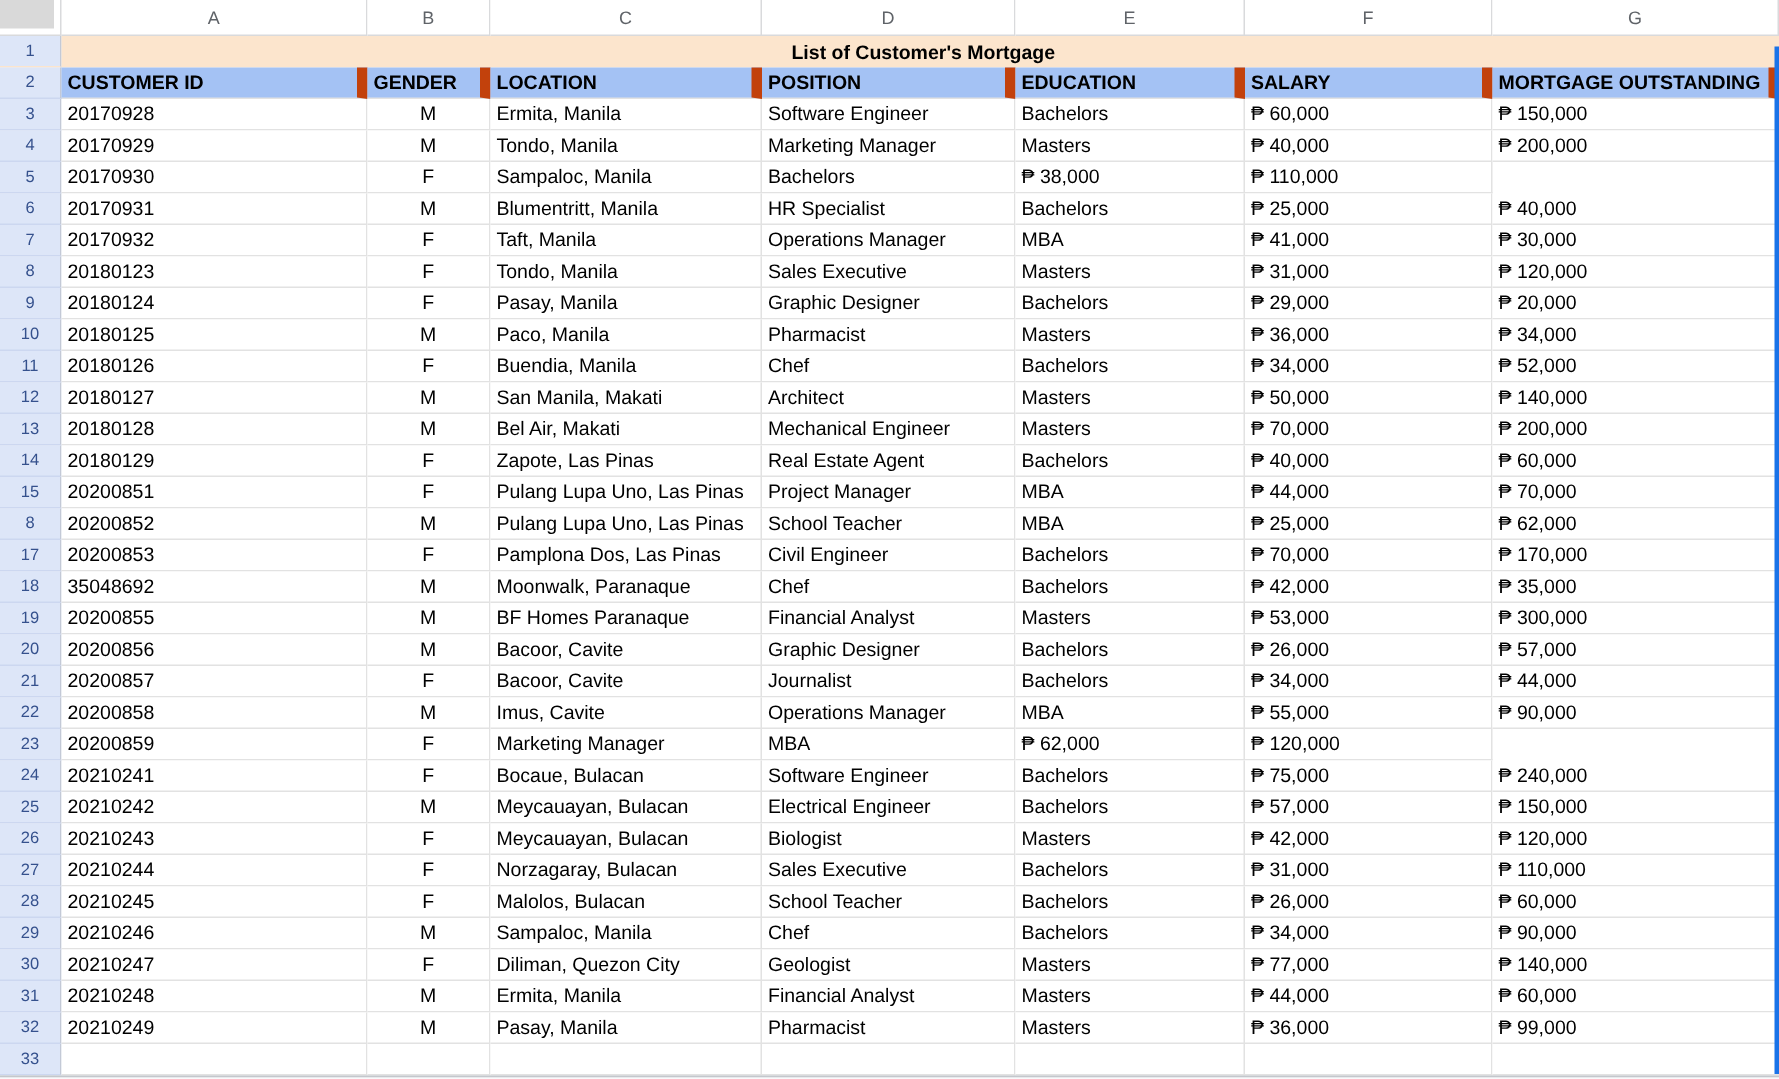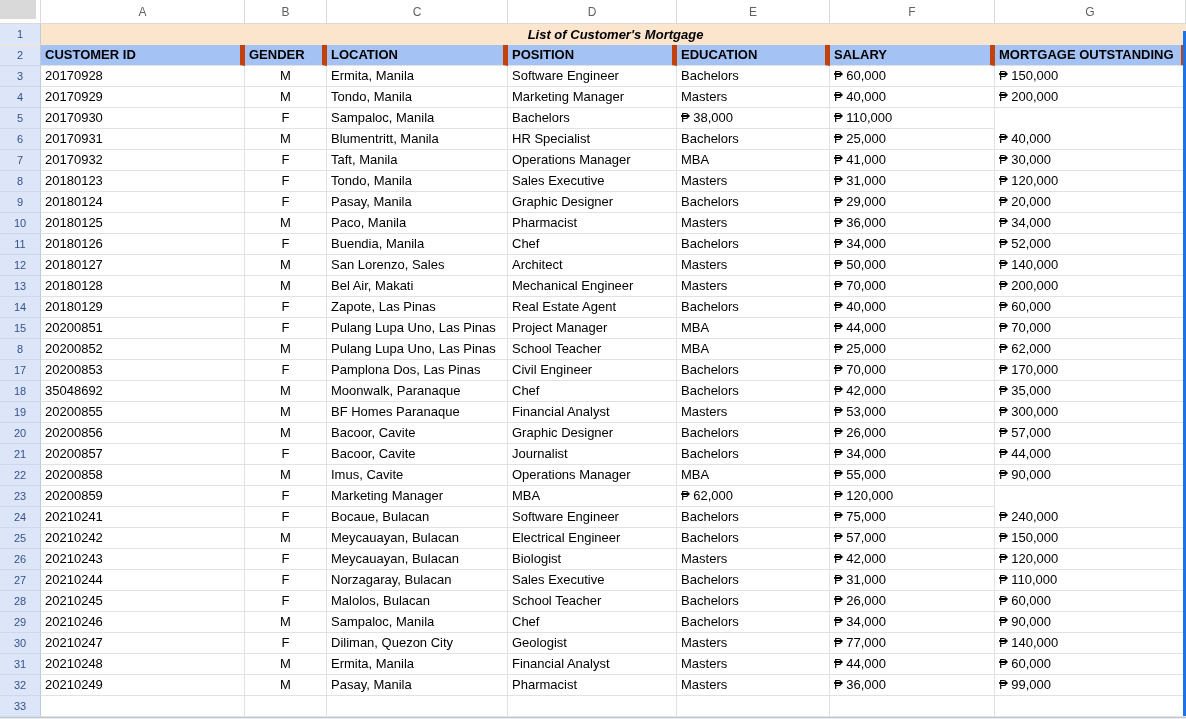--- a/index.html
+++ b/index.html
@@ -65,29 +65,28 @@
   }
   .dcell.c1 { text-align: center; padding-left: 0; }
 
   
   .title-cell {
     grid-column: 2 / span 7;
     background: var(--title-bg, #fce5cd);
     font-weight: bold;
     text-align: center;
     line-height: 21px;
-    font-style: italic;
   }
   .title-row .rowhdr { border-bottom: 1px solid var(--title-bg, #fce5cd); }
 
   
   .hcell {
     background: var(--hdr-bg, #a4c2f4);
     font-weight: bold;
-    border-right: 5px solid #c2410c;
+    border-right: 7px solid #c2410c;
     border-bottom: 1px solid var(--grid, #e2e2e2);
   }
 
   .bottom-strip {
     position: absolute; left: 0; right: 0; bottom: 0;
     height: 2px;
     background: #e8eaed;
     border-top: 1px solid #c4c7cc;
   }
   .v-scrollbar {
@@ -216,21 +215,21 @@
         <div class="cell dcell c2">Buendia, Manila</div>
         <div class="cell dcell c3">Chef</div>
         <div class="cell dcell c4">Bachelors</div>
         <div class="cell dcell c5">₱ 34,000</div>
         <div class="cell dcell c6">₱ 52,000</div>
       </div>
       <div class="grid-row data-row">
         <div class="rowhdr">12</div>
         <div class="cell dcell c0">20180127</div>
         <div class="cell dcell c1">M</div>
-        <div class="cell dcell c2">San Lorenzo, Sales</div>
+        <div class="cell dcell c2">San Manila, Makati</div>
         <div class="cell dcell c3">Architect</div>
         <div class="cell dcell c4">Masters</div>
         <div class="cell dcell c5">₱ 50,000</div>
         <div class="cell dcell c6">₱ 140,000</div>
       </div>
       <div class="grid-row data-row">
         <div class="rowhdr">13</div>
         <div class="cell dcell c0">20180128</div>
         <div class="cell dcell c1">M</div>
         <div class="cell dcell c2">Bel Air, Makati</div>

